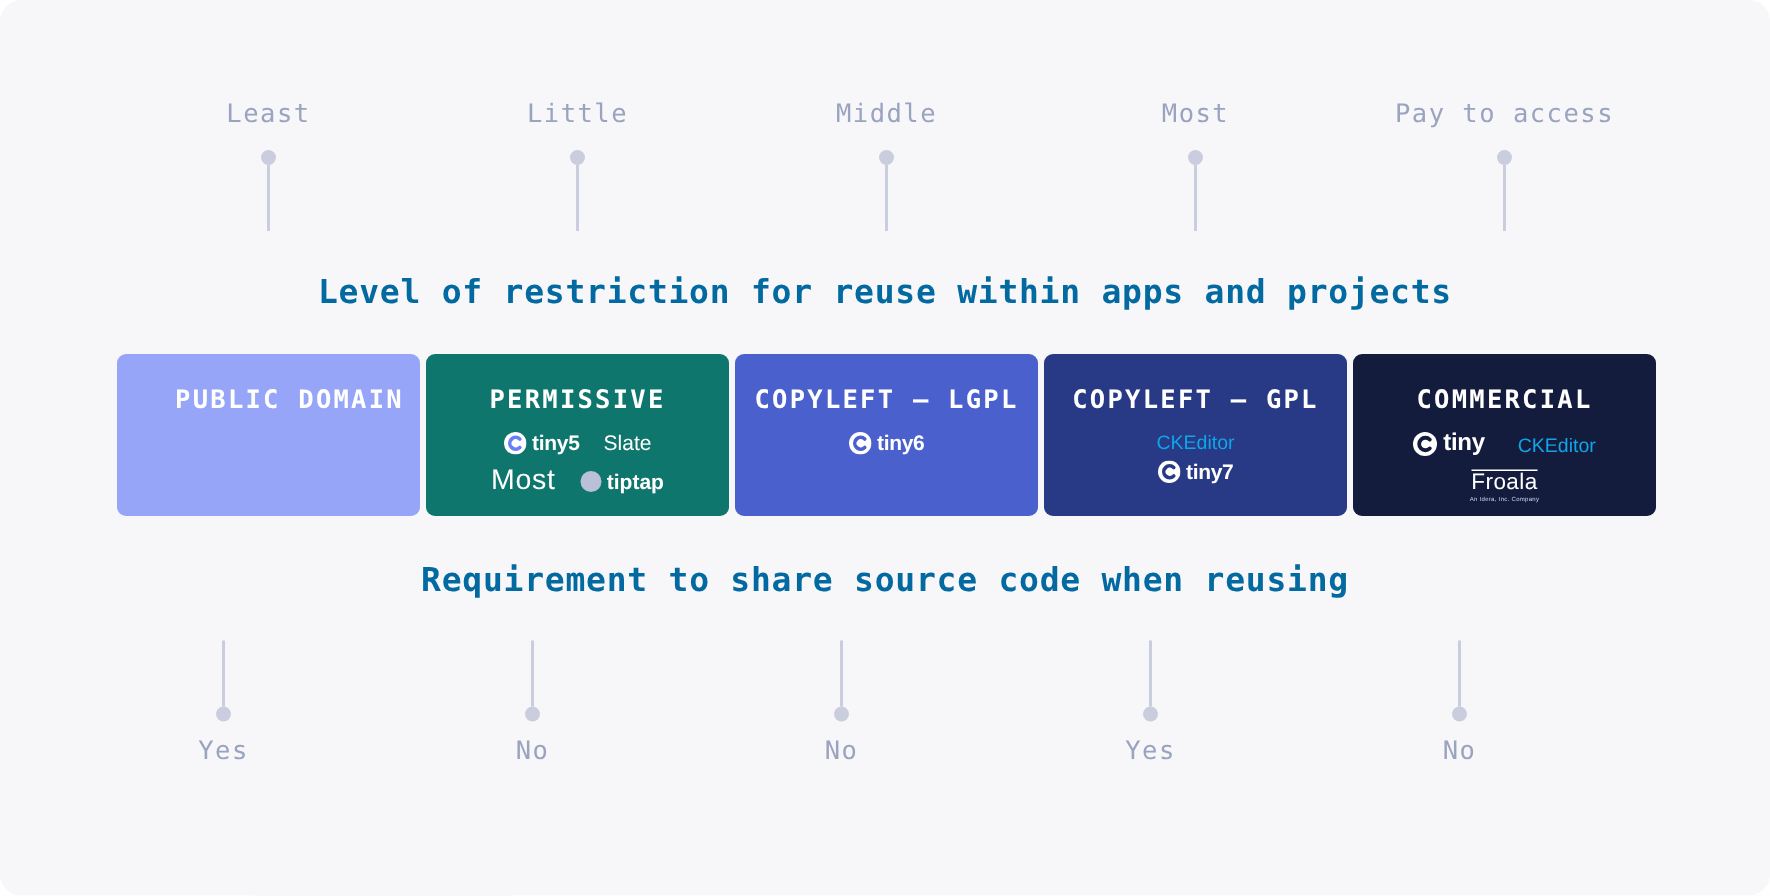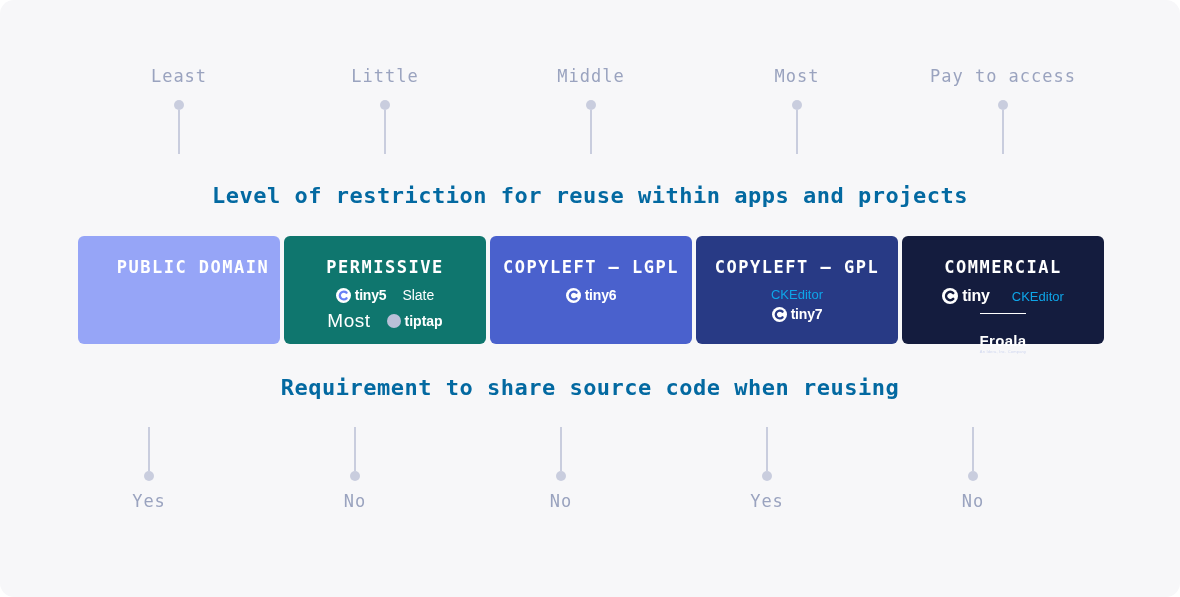--- a/index.html
+++ b/index.html
@@ -80,21 +80,21 @@
   .logo-row { display: flex; align-items: center; gap: 16px; justify-content: center; }
   .logo { display: flex; align-items: center; gap: 4px; white-space: nowrap; }
   .logo-tiny-text { font-size: 14px; font-weight: bold; letter-spacing: -0.2px; }
   .logo-tiny-text.lg { font-size: 16px; }
   .logo-slate { font-size: 14px; font-weight: 500; }
   .logo-quill { font-size: 19px; font-weight: 300; letter-spacing: 0.5px; }
   .logo-ck { font-size: 13px; font-weight: 400; color: #0ea5e9; }
   .tiptap-circle { width: 14px; height: 14px; border-radius: 50%; background: #b9c0d8; display: inline-block; }
   .logo-tiptap-text { font-size: 14px; font-weight: bold; }
   .logo-froala { display: flex; flex-direction: column; align-items: center; line-height: 1; }
-  .logo-froala-text { font-size: 15px; font-weight: bold; letter-spacing: 0.3px; border-top: 1.5px solid #fff; padding-top: 19px; }
+  .logo-froala-text { font-size: 15px; font-weight: normal; letter-spacing: 0.3px; border-top: 1.5px solid #fff; padding-top: 0; }
   .logo-froala-tagline { font-size: 4px; margin-top: 2px; color: #cfd6ef; letter-spacing: 0.2px; }
   .tiny-icon { display: inline-block; }
 
   
   .bottom-scale { margin-top: 28px; padding-left: 48px; }
   .bottom-scale .stem-dot { margin-top: 0; }
   .bottom-scale .scale-label { margin-top: 12px; }
 </style>
 </head>
 <body>

